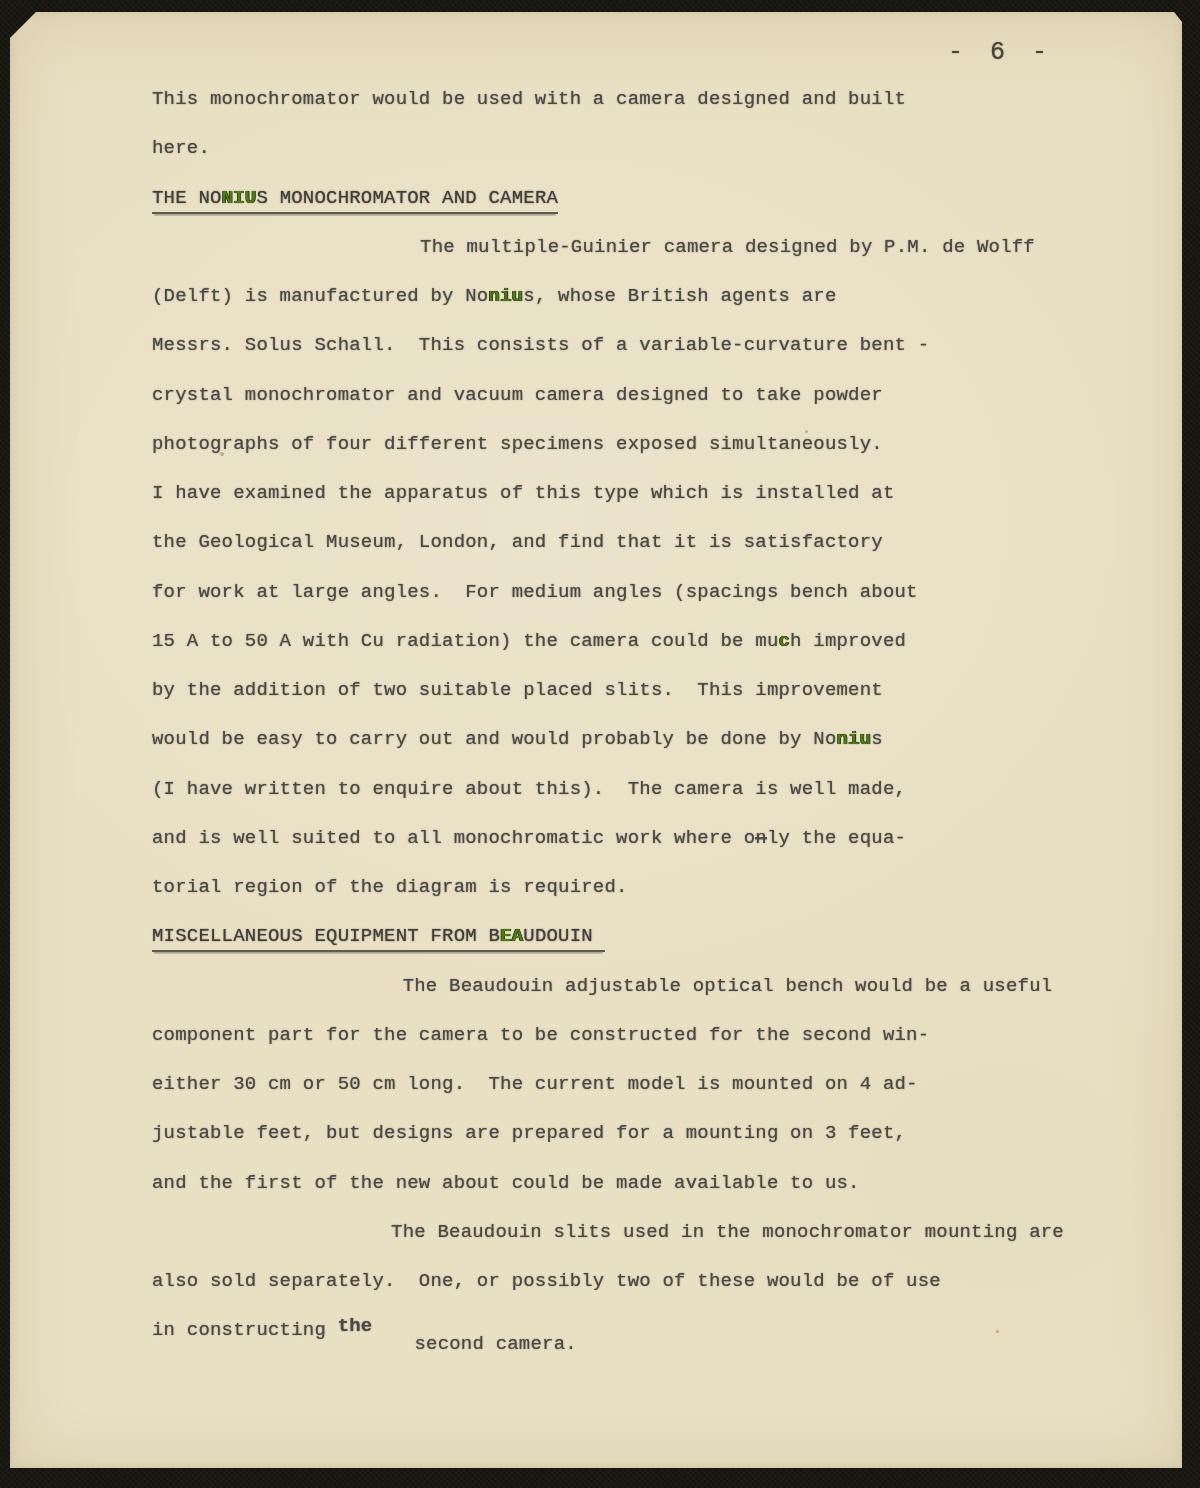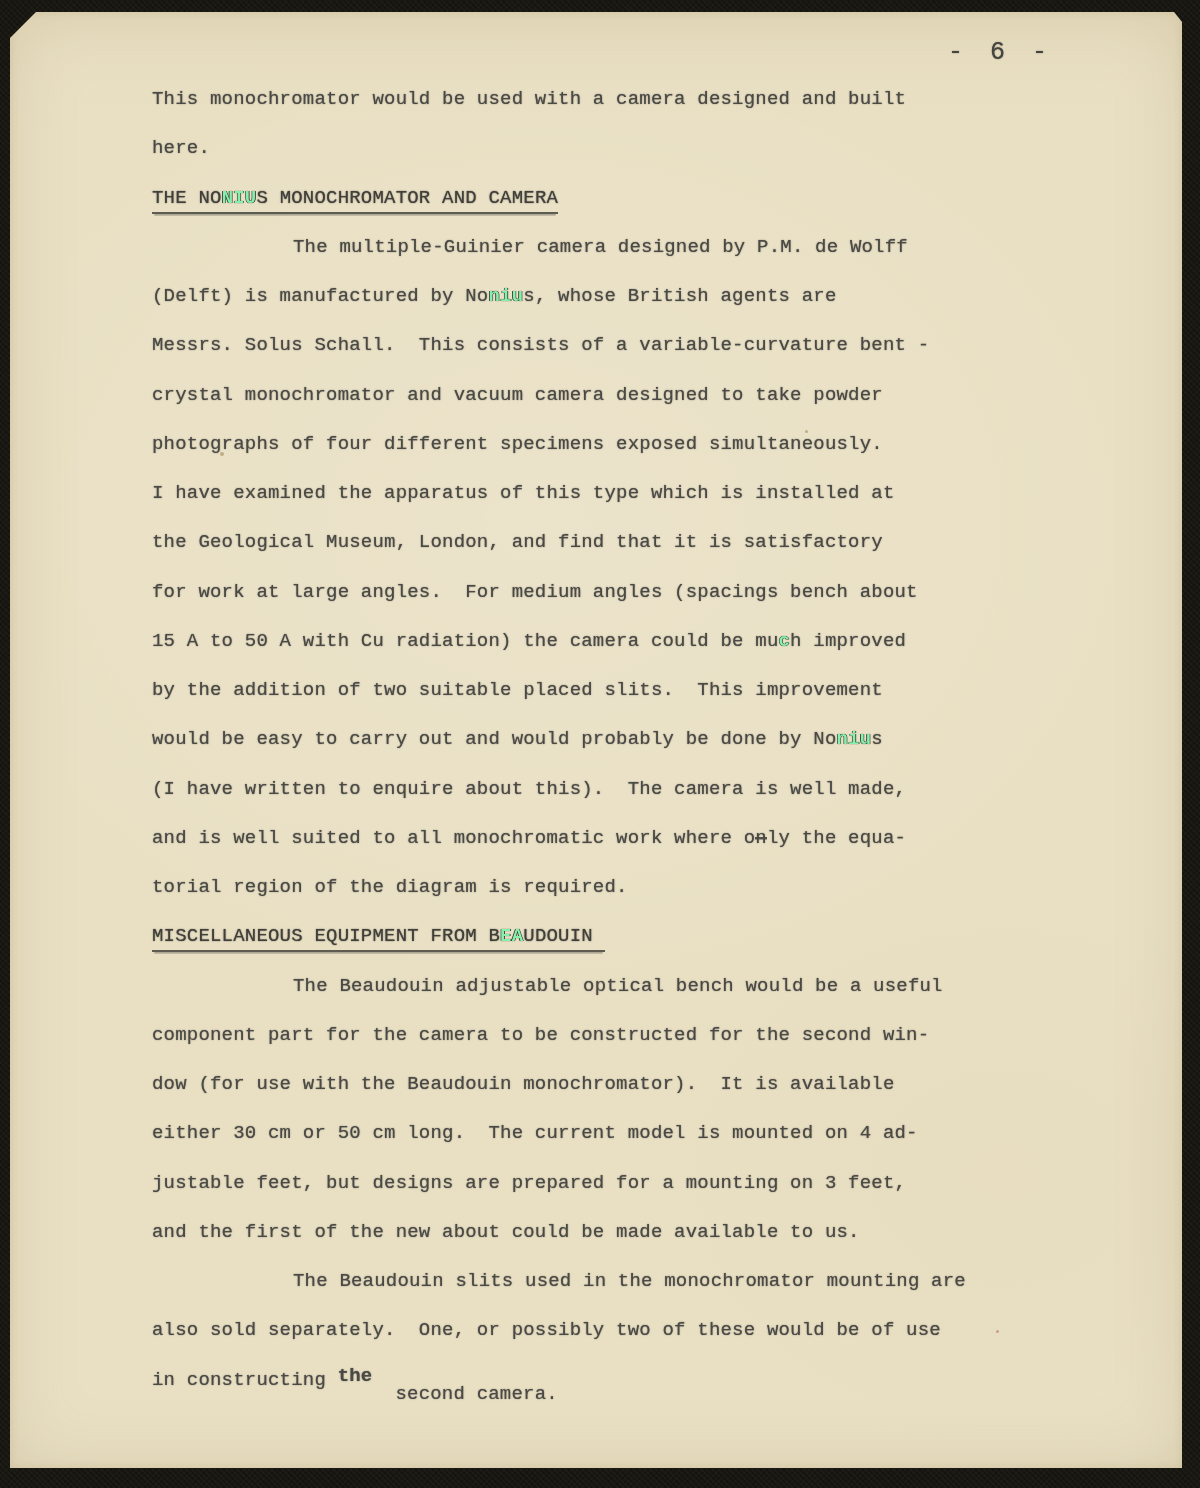--- a/index.html
+++ b/index.html
@@ -60,40 +60,40 @@
     font-family: "Liberation Mono", "DejaVu Sans Mono", monospace;
     font-size: 19px;
     color: #4a4944;
     text-shadow: 0 0 1.3px rgba(72,71,66,0.85);
     letter-spacing: 0.2px;
   }
   .line {
     height: 49.25px;
     white-space: pre;
   }
-  .line.indent { text-indent: 141px; }
+  .line.indent { text-indent: 141px; text-align: center; }
   .line.heading { color: #403f39; text-shadow: 0 0 1.4px rgba(58,57,51,0.9); }
   .line.heading .hd {
     display: inline-block;
     padding-bottom: 3px;
     border-bottom: 2.5px solid rgba(64,62,55,0.82);
     box-shadow: 0 4px 0 -2.3px rgba(64,62,55,0.35);
   }
   .ov {
     font-weight: 700;
-    color: #86efac;
+    color: #4d7c0f;
     text-shadow: 0.6px 0 0 #23221e, -0.6px 0 0 #23221e, 0 0 1px rgba(20,19,16,0.9);
   }
   .strike {
     background-image: linear-gradient(rgba(70,69,63,0.9), rgba(70,69,63,0.9));
     background-size: 100% 2.5px;
     background-position: 0 52%;
     background-repeat: no-repeat;
   }
-  .drop { position: relative; top: 14px; margin-left: 23px; }
+  .drop { position: relative; top: 14px; margin-left: 42px; }
   .raise { position: relative; top: -4px; font-weight: bold; }
 </style>
 </head>
 <body>
 
 <div class="backdrop"></div>
 
 <div class="paper">
   <div class="speck s1"></div>
   <div class="speck s2"></div>
@@ -116,20 +116,19 @@
     <div class="line body"><span>for work at large angles.  For medium angles (spacings bench about</span></div>
     <div class="line body"><span>15 A to 50 A with Cu radiation) the camera could be mu</span><span class="ov">c</span><span>h improved</span></div>
     <div class="line body"><span>by the addition of two suitable placed slits.  This improvement</span></div>
     <div class="line body"><span>would be easy to carry out and would probably be done by No</span><span class="ov">niu</span><span>s</span></div>
     <div class="line body"><span>(I have written to enquire about this).  The camera is well made,</span></div>
     <div class="line body"><span>and is well suited to all monochromatic work where o</span><span class="strike">n</span><span>ly the equa-</span></div>
     <div class="line body"><span>torial region of the diagram is required.</span></div>
     <div class="line heading"><span class="hd"><span>MISCELLANEOUS EQUIPMENT FROM B</span><span class="ov">EA</span><span>UDOUIN </span></span></div>
     <div class="line indent"><span>The Beaudouin adjustable optical bench would be a useful</span></div>
     <div class="line body"><span>component part for the camera to be constructed for the second win-</span></div>
-    <div class="line body"><span>dow (for use with the Beaudouin monochromator).  It is available</span></div>
     <div class="line body"><span>either 30 cm or 50 cm long.  The current model is mounted on 4 ad-</span></div>
     <div class="line body"><span>justable feet, but designs are prepared for a mounting on 3 feet,</span></div>
     <div class="line body"><span>and the first of the new about could be made available to us.</span></div>
     <div class="line indent"><span>The Beaudouin slits used in the monochromator mounting are</span></div>
     <div class="line body"><span>also sold separately.  One, or possibly two of these would be of use</span></div>
     <div class="line body"><span>in constructing </span><span class="raise">the</span><span class="drop">second camera.</span></div>
   </div>
 
 </body></html>

